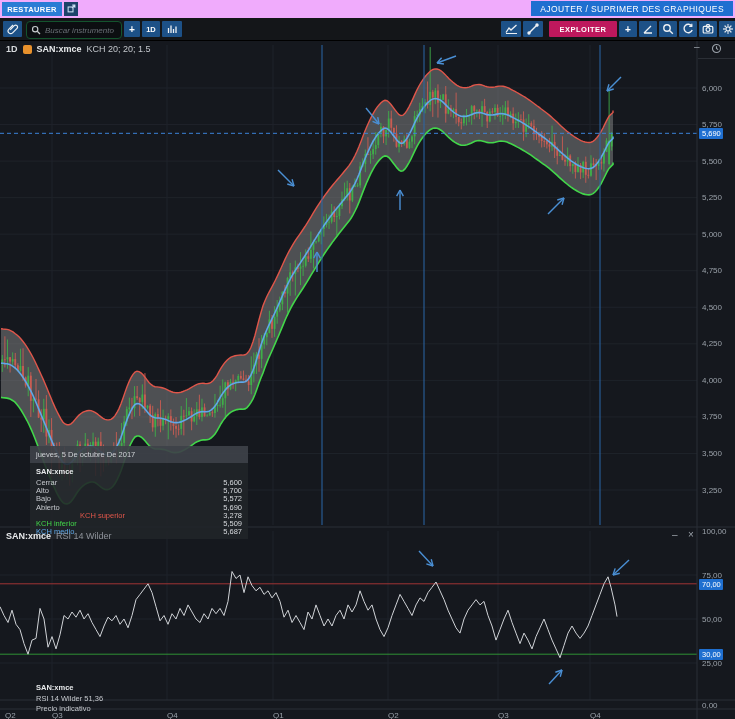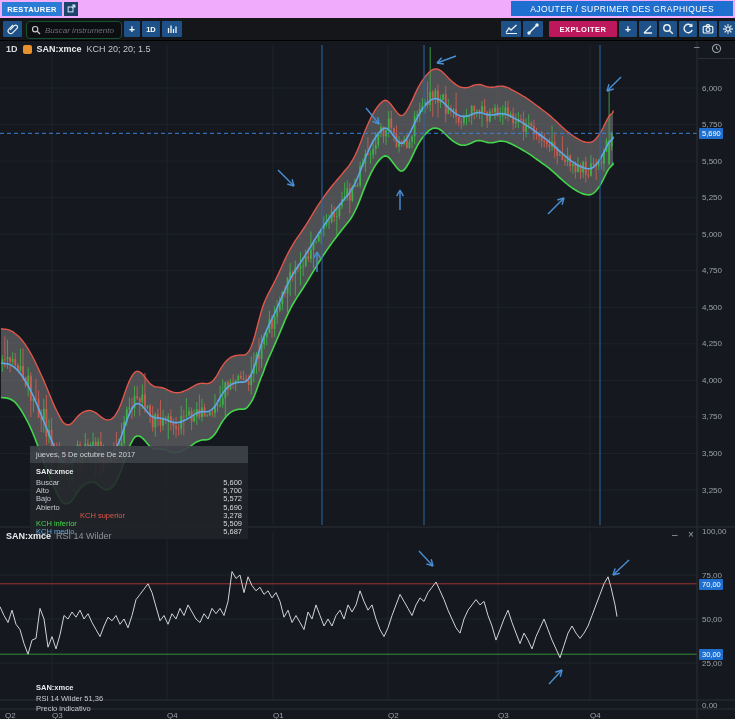--- a/index.html
+++ b/index.html
@@ -4,21 +4,21 @@
 <style>
   html,body{margin:0;padding:0;}
   body{width:735px;height:719px;position:relative;overflow:hidden;background:#15181e;
        font-family:"Liberation Sans",sans-serif;-webkit-font-smoothing:antialiased;}
   
   #topbar{position:absolute;left:0;top:0;width:735px;height:18px;background:#f0abfc;z-index:30;}
   .tb-btn{position:absolute;display:flex;align-items:center;justify-content:center;
           color:#fff;background:#2a7cd4;font-size:7.5px;font-weight:bold;letter-spacing:.4px;cursor:pointer;}
   #restore-btn{left:2px;top:2px;width:60px;height:14px;}
   #popout-btn{left:64px;top:2px;width:14px;height:14px;background:#1d436b;}
-  #addremove-btn{right:2px;top:1px;height:15px;padding:0 19px;font-size:8.5px;font-weight:normal;background:#1f6fd0;}
+  #addremove-btn{right:2px;top:1px;height:15px;padding:0 9px;font-size:8.5px;font-weight:normal;background:#1f6fd0;}
   
   #toolbar{position:absolute;left:0;top:18px;width:735px;height:22px;background:#141619;border-bottom:1px solid #000;z-index:30;}
   .tool{position:absolute;top:3px;height:16px;display:flex;align-items:center;justify-content:center;
         background:#1d5187;color:#fff;cursor:pointer;border-radius:1px;}
   .tool svg{display:block;}
   #search-box{position:absolute;left:26px;top:3px;width:94px;height:16px;background:#0c0e11;
               border:1px solid #14532d;border-radius:4px;display:flex;align-items:center;}
   #search-box svg{margin:0 2px 0 4px;flex:none;}
   #search-input{flex:1;min-width:0;background:transparent;border:none;outline:none;color:#c7cacd;
                 font-style:italic;font-size:8px;font-family:"Liberation Sans",sans-serif;}
@@ -759,21 +759,21 @@
     </svg>
   </span>
 </div>
 <div class="badge" style="left:699px;top:128px;">5,690</div>
 
 <div id="tooltip">
   <div id="tt-date">jueves, 5 De octubre De 2017</div>
   <div id="tt-body">
     <div class="tt-sym">SAN:xmce</div>
     <div class="tt-row">
-        <span>Buscar</span>
+        <span>Cerrar</span>
         <span class="tt-v">5,600</span>
       </div>
     <div class="tt-row">
         <span>Alto</span>
         <span class="tt-v">5,700</span>
       </div>
     <div class="tt-row">
         <span>Bajo</span>
         <span class="tt-v">5,572</span>
       </div>

